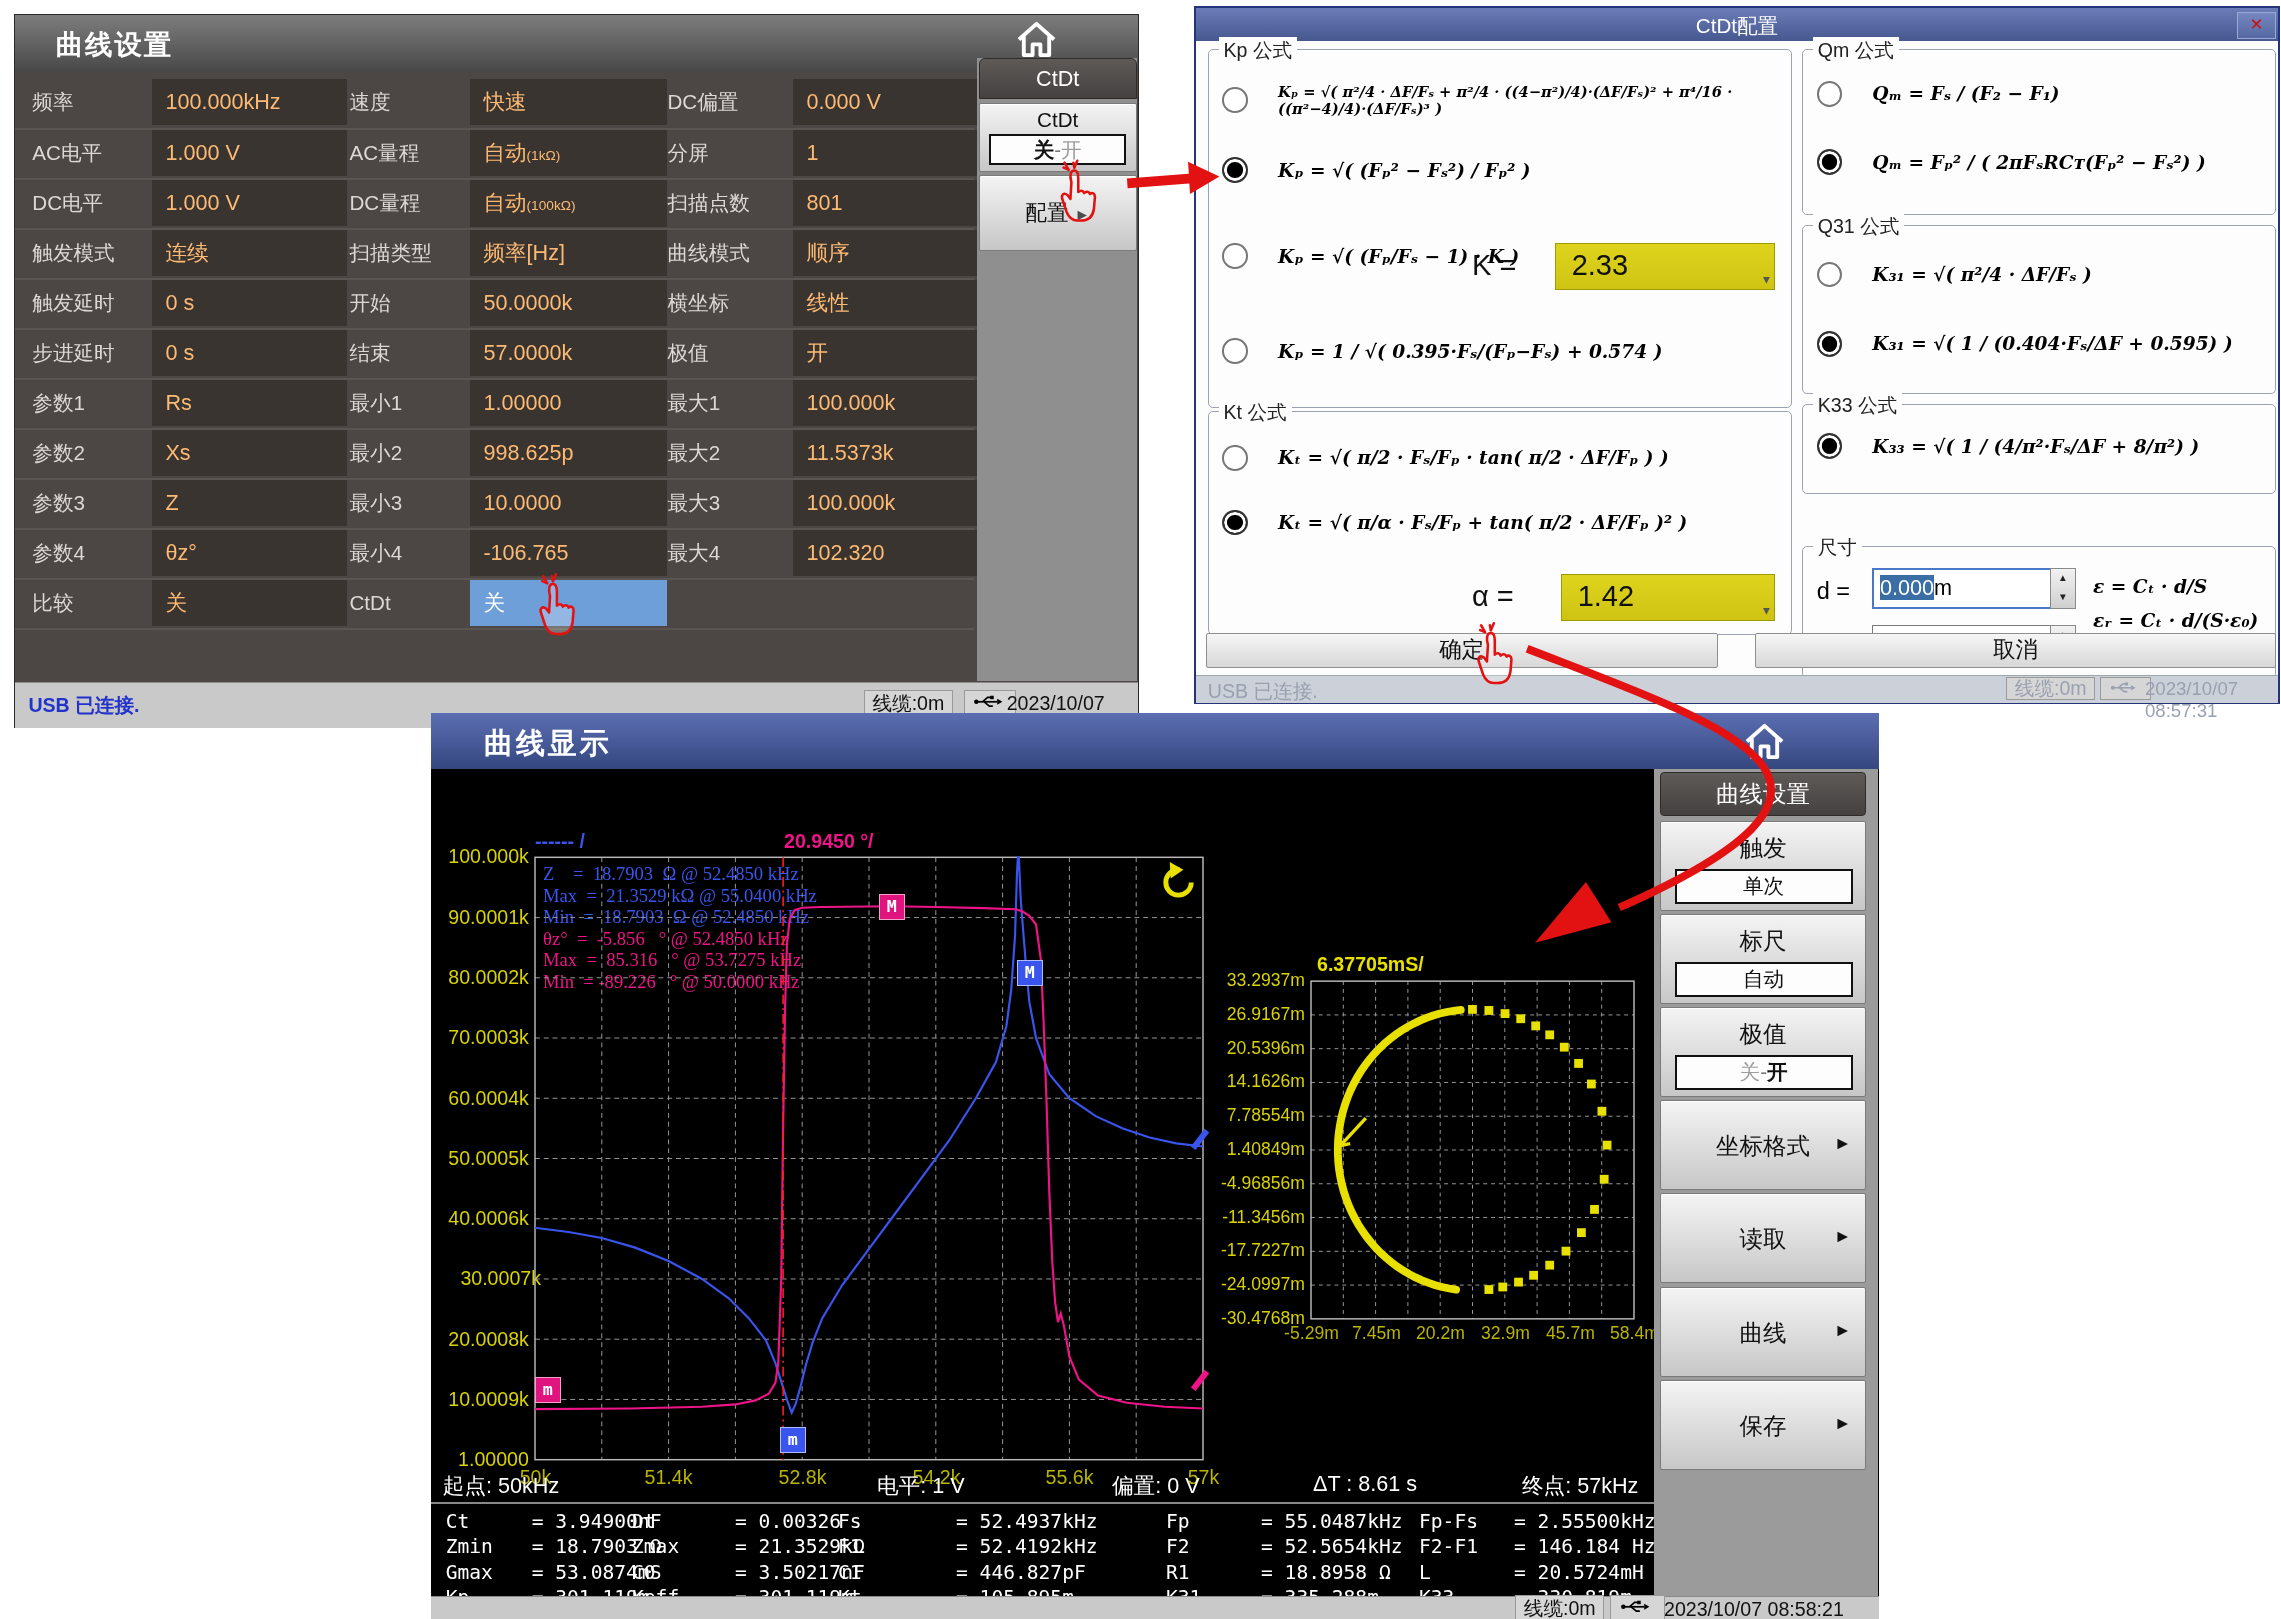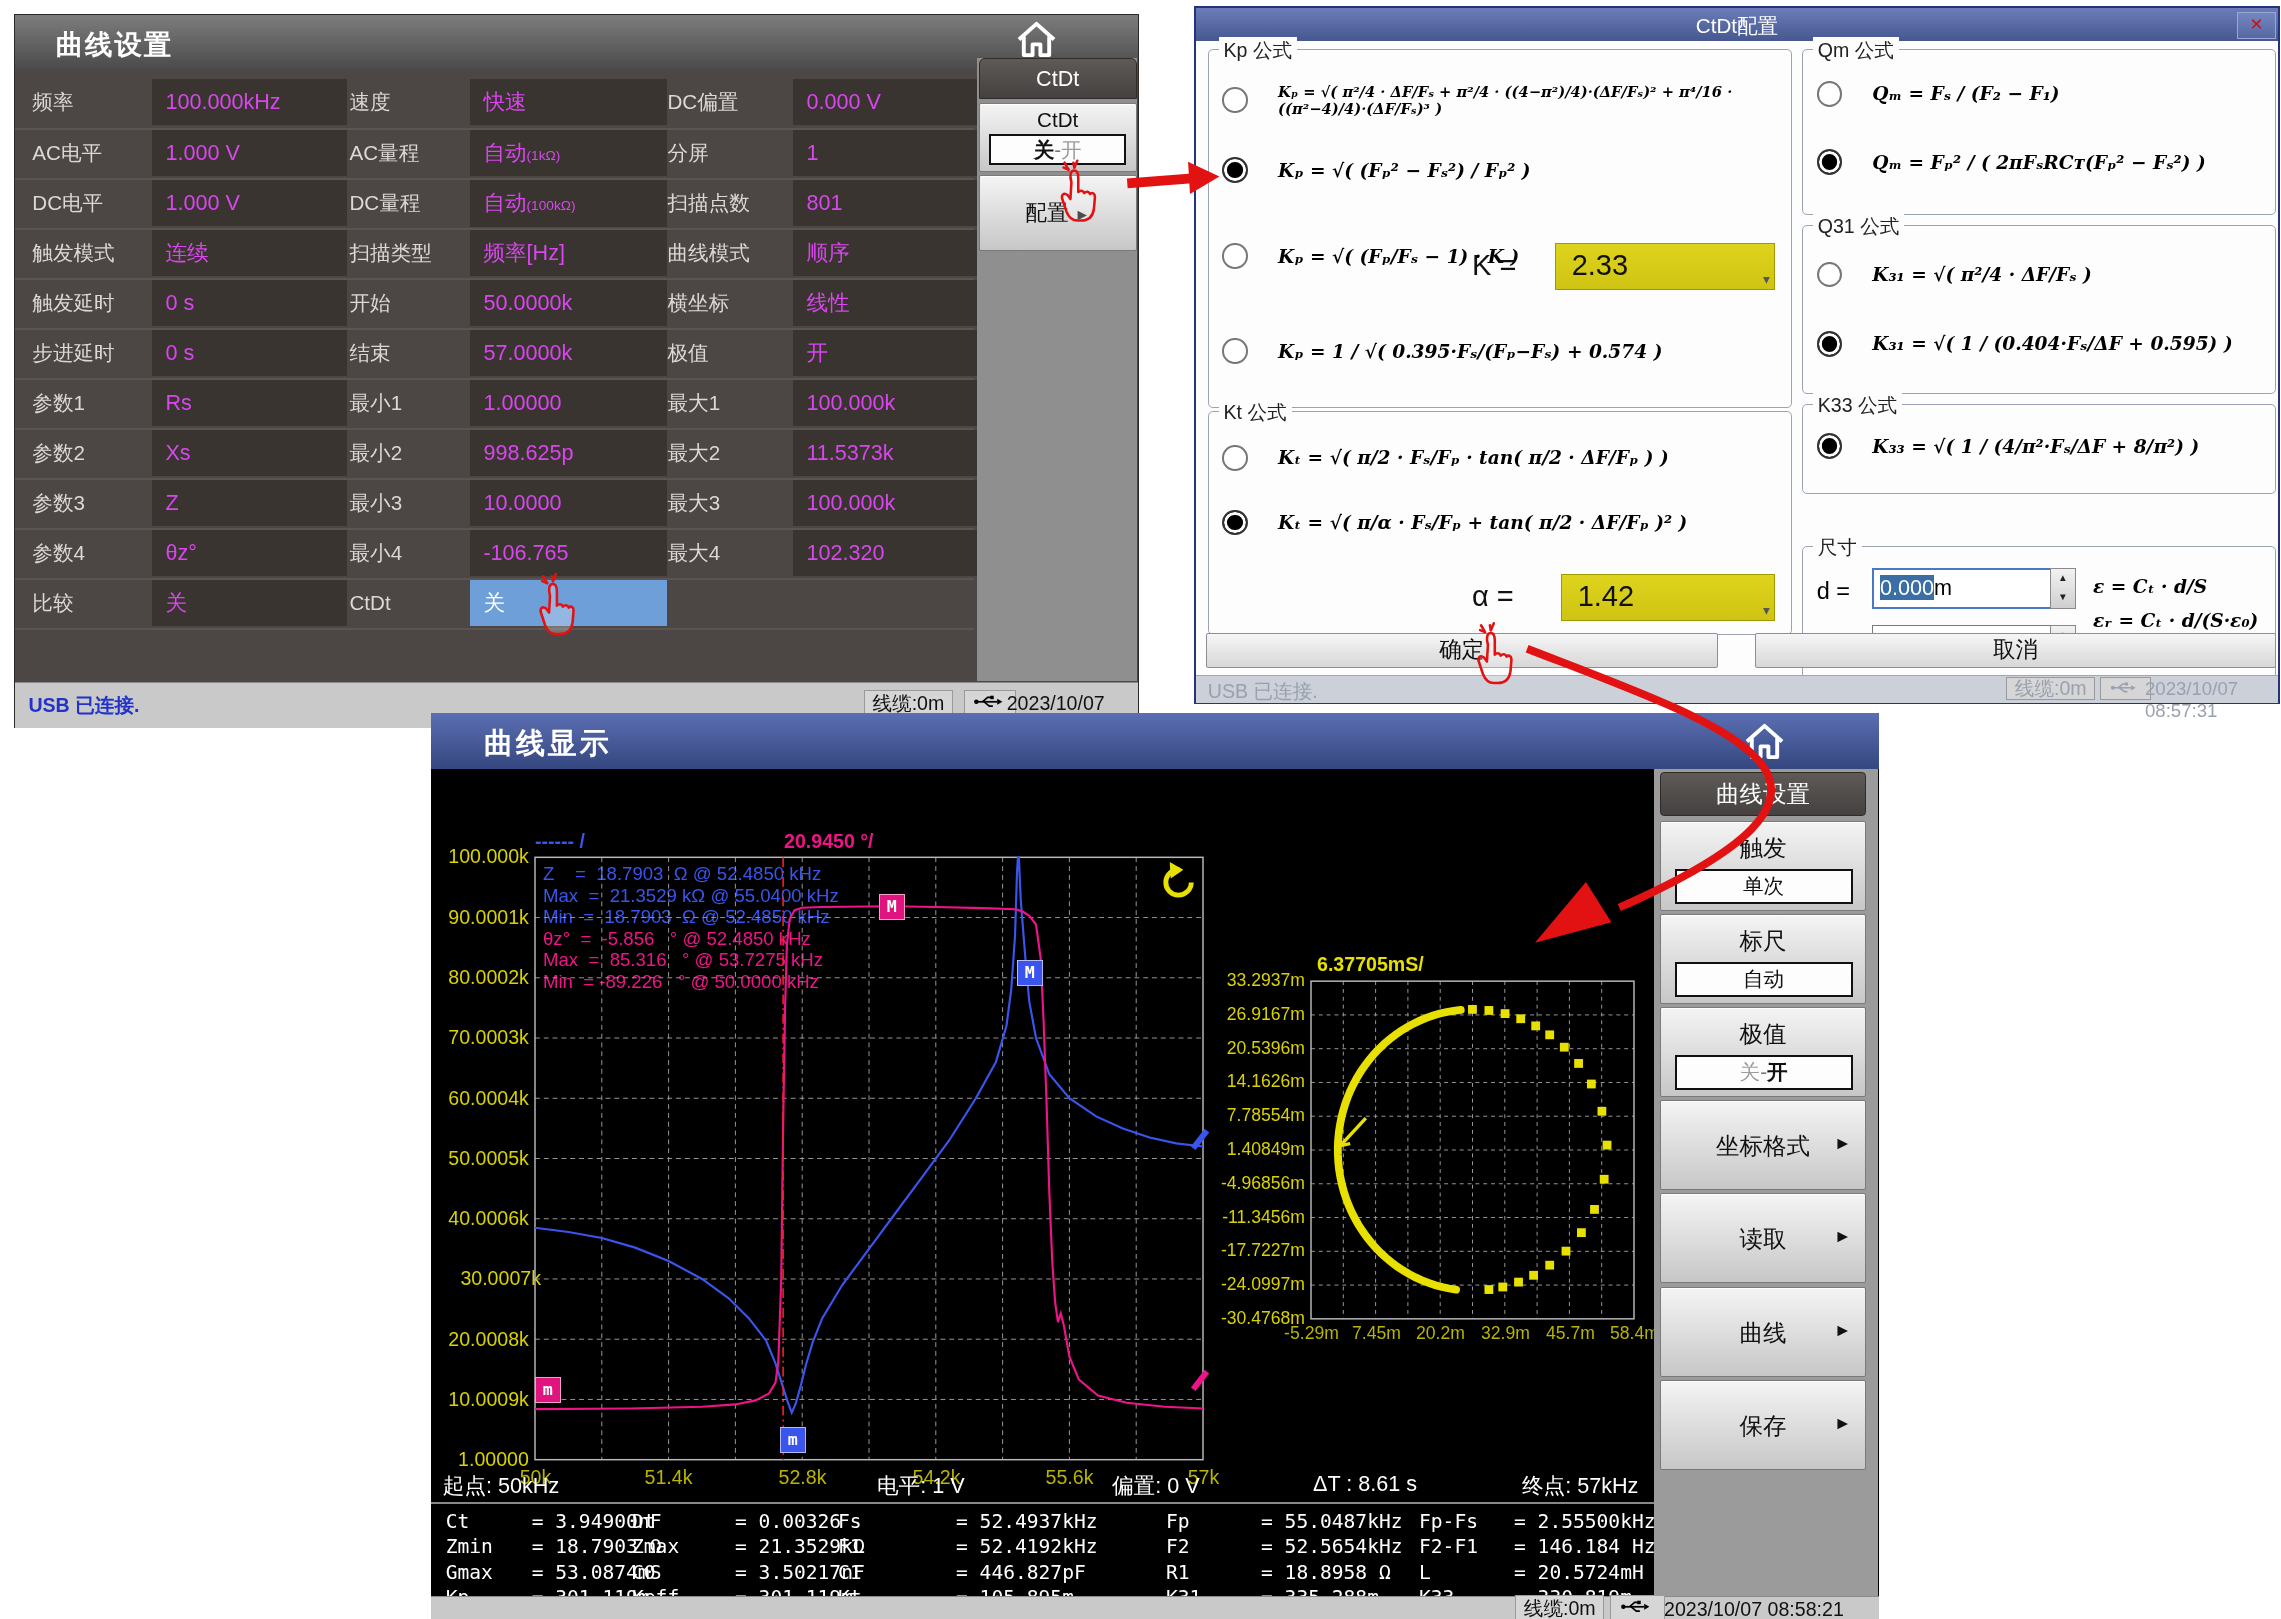--- a/index.html
+++ b/index.html
@@ -3,21 +3,21 @@
 <meta charset="utf-8">
 <style>
   html,body{margin:0;padding:0;background:#fff;width:2282px;height:1619px;overflow:hidden;
     font-family:"Liberation Sans","DejaVu Sans",sans-serif;}
   .abs{position:absolute;}
   
   #panelA{left:13.7px;top:13.7px;width:1123px;height:712px;background:#4c4744;border:1px solid #2c2826;}
   #pa-titlebar{left:0;top:0;width:100%;height:57px;background:linear-gradient(#7d7d7d,#484848);}
   #pa-title{left:41px;top:12.7px;color:#fff;font-size:27.4px;font-weight:bold;letter-spacing:2px;}
   .cs-label{color:#ddd8d4;font-size:20.6px;line-height:46px;padding-left:9.8px;overflow:hidden;white-space:nowrap;}
-  .cs-value{background:#39342f;color:#d946ef;font-size:21.6px;line-height:46px;padding-left:13.7px;overflow:hidden;white-space:nowrap;}
+  .cs-value{background:#39342f;color:#fdba74;font-size:21.6px;line-height:46px;padding-left:13.7px;overflow:hidden;white-space:nowrap;}
   .cs-value.hl{background:#6f9fd8;color:#fff;}
   .cs-sub{font-size:13.7px;}
   .cs-rowline{height:2px;background:#5a5551;left:0;width:959px;}
   #pa-sidebar{left:962px;top:43px;width:160px;height:623px;background:#8f8f8f;}
   .sb-dark{background:linear-gradient(#5e5a57,#454140);color:#fff;border:1px solid #2e2b29;border-radius:5.9px 5.9px 0 0;
      text-align:center;font-size:21.6px;}
   .sb-btn{background:linear-gradient(#f4f4f4,#c7c7c7);border:1px solid #7a7a7a;border-radius:2px;
      box-shadow:inset 0 1px 0 #fff;text-align:center;color:#111;}
   .tgbox{border:2px solid #111;background:#fdfdfd;text-align:center;font-size:20.6px;line-height:27.4px;} .tg-off-dim{color:#9b9b9b;} .tg-strong{color:#111;font-weight:bold;}
   .statusbar{background:#c9c9c9;border-top:1px solid #8a8a8a;font-size:19.6px;color:#111;}
@@ -49,21 +49,21 @@
   
   #panelC{left:431px;top:713px;width:1448px;height:907px;background:#000;}
   #pc-titlebar{left:0;top:0;width:100%;height:56px;background:linear-gradient(#5b6eb2,#35477f);}
   #pc-title{left:53px;top:10.8px;color:#fff;font-size:29px;font-weight:bold;letter-spacing:2.9px;}
   #pc-sidebar{left:1223px;top:56px;width:224px;height:827px;background:#9b9b9b;}
   .pc-btn{left:5.9px;width:204px;}
   .ytick{color:#d8d200;font-size:19.6px;text-align:right;white-space:nowrap;}
   .xtick{color:#b8b400;font-size:19.6px;text-align:center;white-space:nowrap;}
   .cytick{color:#d8d200;font-size:17.6px;text-align:right;white-space:nowrap;}
   .cxtick{color:#b8b400;font-size:17.6px;text-align:center;white-space:nowrap;}
-  .readout{font-family:Liberation Sans, sans-serif;font-size:18.6px;white-space:pre;}
+  .readout{font-family:Liberation Serif, serif;font-size:18.6px;white-space:pre;}
   .stat{color:#fff;font-size:21.6px;white-space:nowrap;}
   .dt-cell{position:absolute;color:#fff;font-family:"DejaVu Sans Mono","Liberation Mono",monospace;font-size:19.6px;white-space:pre;}
   .legend{font-size:19.6px;white-space:nowrap;font-weight:bold;}
   .marker{position:absolute;width:23.5px;height:23.5px;text-align:center;line-height:23.5px;color:#fff;
      font-size:16.7px;font-weight:bold;font-family:"DejaVu Sans Mono",monospace;}
 </style>
 </head>
 <body>
 
 <div id="panelA" class="abs">

